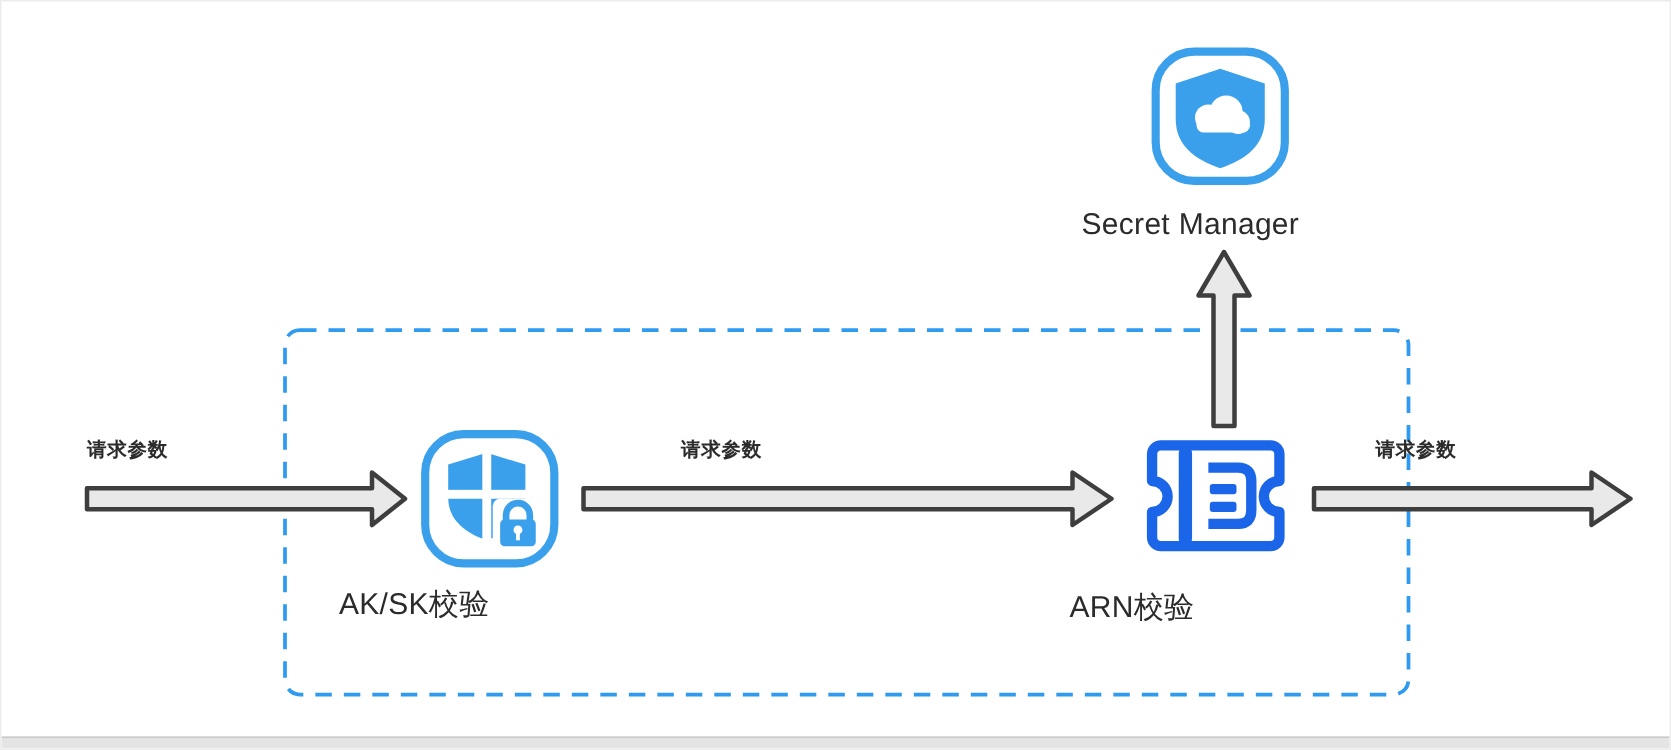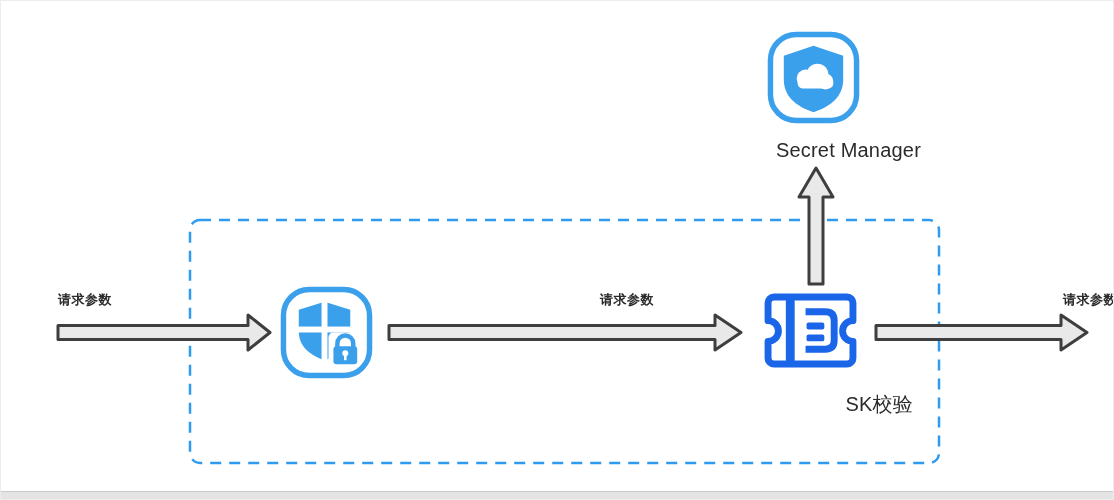--- a/index.html
+++ b/index.html
@@ -17,21 +17,21 @@
   .lb-fill{fill:var(--light-blue);}
   .white-fill{fill:#fff;}
   .lb-stroke{fill:none;stroke:var(--light-blue);stroke-width:4.5;}
   .ticket-outline{fill:#fff;stroke:var(--dark-blue);stroke-width:7;stroke-linejoin:round;}
   .db-fill{fill:var(--dark-blue);}
   .db-stroke{fill:none;stroke:var(--dark-blue);stroke-width:7;}
   .lbl{
     position:absolute;z-index:3;color:var(--text-color);
     font-size:13px;font-weight:600;letter-spacing:0.5px;white-space:nowrap;
   }
-  .lbl.center{width:200px;text-align:right;}
+  .lbl.center{width:200px;text-align:left;}
   .node-title{font-size:20px;font-weight:500;letter-spacing:0.2px;}
   .bottom-strip{
     position:absolute;left:0;right:0;bottom:0;height:7px;z-index:4;
     background:#e4e4e4;border-top:1px solid #c9c9c9;
   }
 </style>
 </head>
 <body>
 
 <div class="canvas">
@@ -73,32 +73,33 @@
       </g>
       <g>
         <rect class="white-fill" x="50" y="48" width="34" height="34" rx="5"></rect>
         <path class="lb-stroke" d="M59 63 v-4 a8 8 0 0 1 16 0 v4"></path>
         <rect class="lb-fill" x="55" y="62" width="24" height="18" rx="3"></rect>
         <circle class="white-fill" cx="67" cy="69" r="3"></circle>
         <rect class="white-fill" x="65.7" y="70" width="2.6" height="6"></rect>
       </g>
     </svg>
   </div>
+  <div class="lbl center node-title" style="left:225px;top:388px;">AK/SK校验</div>
 
   <div class="icon-node" style="left:762px;top:291px;width:95px;height:77px;">
     <svg viewBox="0 0 96 78">
       <path class="ticket-outline" d="M11 5 H85 A6 6 0 0 1 91 11 V29 A10.5 10.5 0 0 0 91 50 V67 A6 6 0 0 1 85 73 H11 A6 6 0 0 1 5 67 V50 A10.5 10.5 0 0 0 5 29 V11 A6 6 0 0 1 11 5 Z"></path>
       <g>
         <rect class="db-fill" x="23" y="6" width="9" height="66" rx="4"></rect>
         <path class="db-stroke" d="M43 20 H63 Q72 20 72 29 V49 Q72 58 63 58 H43"></path>
         <rect class="db-fill" x="44" y="31" width="18" height="7" rx="2"></rect>
         <rect class="db-fill" x="44" y="43" width="18" height="7" rx="2"></rect>
       </g>
     </svg>
   </div>
-  <div class="lbl center node-title" style="left:712px;top:390px;">SK校验</div>
+  <div class="lbl center node-title" style="left:712px;top:390px;">ARN校验</div>
 
   <div class="lbl" style="left:57px;top:290px;">请求参数</div>
   <div class="lbl center" style="left:453px;top:290px;">请求参数</div>
   <div class="lbl center" style="left:916px;top:290px;">请求参数</div>
 
   <div class="bottom-strip"></div>
 </div>
 
 </body></html>

